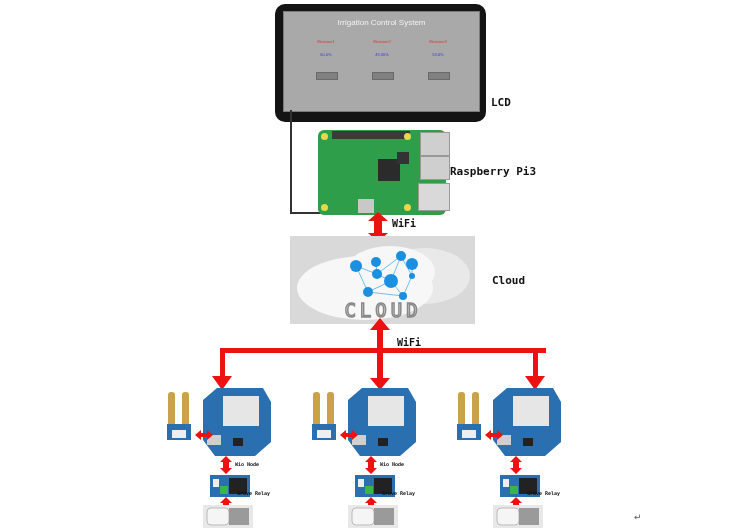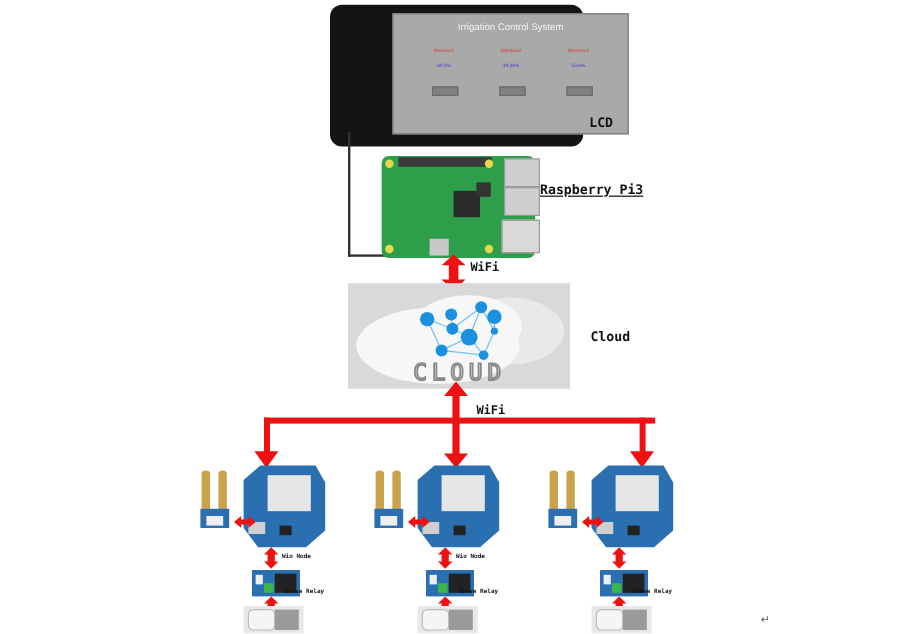--- a/index.html
+++ b/index.html
@@ -2,21 +2,21 @@
 <html><head>
 <meta charset="utf-8">
 <style>
   html, body { margin:0; padding:0; background:#ffffff; }
   body { width:754px; height:528px; position:relative; overflow:hidden; font-family:"DejaVu Sans", sans-serif; }
   .abs { position:absolute; }
   .label { position:absolute; font-family:"DejaVu Sans Mono", monospace; font-weight:bold; color:#111; }
 
   
   #lcd-frame { left:275px; top:4px; width:211px; height:118px; background:#141414; border-radius:10px; }
-  #lcd-screen { left:283px; top:11px; width:195px; height:99px; background:#a9a9a9; border:1px solid #7a7a7a;margin-left:44px; }
+  #lcd-screen { left:283px; top:11px; width:195px; height:99px; background:#a9a9a9; border:1px solid #7a7a7a; }
   #lcd-title { left:0; top:6px; width:100%; text-align:center; color:#f2f2f2; font-family:"Liberation Sans", sans-serif; font-size:8px; }
   .moist-name { position:absolute; top:27px; width:40px; text-align:center; color:#e53030; font-size:4px; font-family:"Liberation Sans", sans-serif; }
   .moist-val { position:absolute; top:40px; width:40px; text-align:center; color:#3838d8; font-size:4px; font-family:"Liberation Sans", sans-serif; }
   .lcd-btn { position:absolute; top:60px; width:20px; height:6px; background:#808080; border:1px solid #6a6a6a; }
 
   
   #cable { left:290px; top:110px; width:78px; height:102px; border-left:2px solid #333; border-bottom:2px solid #333; }
 
   
   #rpi { left:318px; top:130px; width:128px; height:85px; background:#2f9e4a; border-radius:6px; }
@@ -59,21 +59,21 @@
 <div id="rpi-soc" class="abs"></div>
 <div id="rpi-chip2" class="abs"></div>
 <div id="rpi-usb1" class="abs"></div>
 <div id="rpi-usb2" class="abs"></div>
 <div id="rpi-eth" class="abs"></div>
 <div id="rpi-hdmi" class="abs"></div>
 <div class="rpi-hole" style="left:321px; top:133px"></div>
 <div class="rpi-hole" style="left:404px; top:133px"></div>
 <div class="rpi-hole" style="left:321px; top:204px"></div>
 <div class="rpi-hole" style="left:404px; top:204px"></div>
-<div class="label" style="left:450px; top:152px; font-size:11px;text-decoration:underline;">Raspberry Pi3</div>
+<div class="label" style="left:450px; top:165px; font-size:11px;">Raspberry Pi3</div>
 
 <svg class="arrow" style="left:366px; top:212px;" width="24" height="30">
   <polygon points="12,0 22,9 16,9 16,21 22,21 12,30 2,21 8,21 8,9 2,9" fill="#ee1111"></polygon>
 </svg>
 <div class="label" style="left:392px; top:218px; font-size:10px;">WiFi</div>
 
 <div id="cloud-box" class="abs">
   <svg width="185" height="88">
     <ellipse cx="135" cy="40" rx="45" ry="28" fill="#e9e9e9"></ellipse>
     <ellipse cx="75" cy="52" rx="68" ry="32" fill="#f7f7f7"></ellipse>

